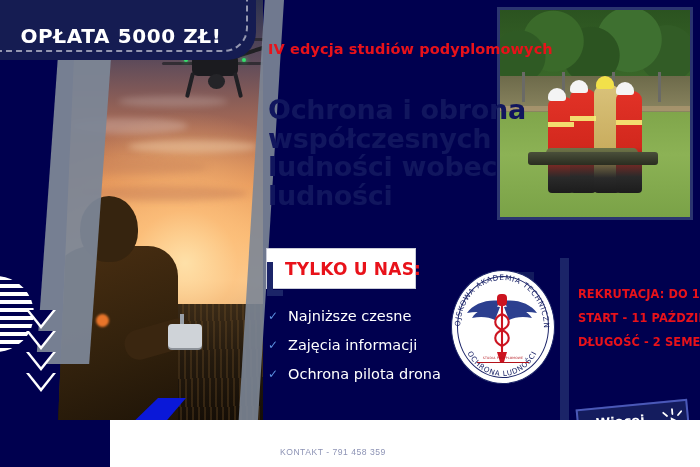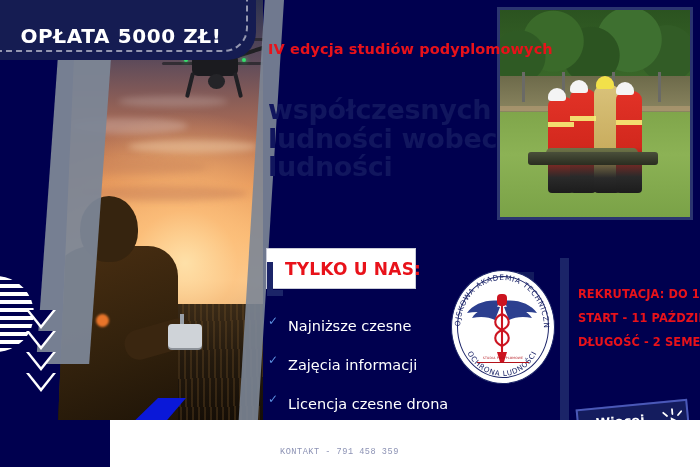--- a/index.html
+++ b/index.html
@@ -139,21 +139,21 @@
   .only-box span{color:#e8121a;font-weight:bold;font-size:17px;font-family:"DejaVu Sans",sans-serif;
     letter-spacing:.2px;white-space:nowrap;}
   .bracket{position:absolute;left:267px;top:262px;width:10px;height:28px;
     border-left:6px solid #1b2468;border-bottom:6px solid #1b2468;}
   .mini-tab{position:absolute;left:508px;top:272px;width:26px;height:13px;background:#121a5c;}
 
   
   .bullets{position:absolute;left:268px;top:308px;width:200px;}
   .b-row{display:flex;align-items:center;margin-bottom:13px;}
   .b-check{color:#5b8fe0;font-size:12px;width:20px;flex:none;font-family:"DejaVu Sans",sans-serif;}
-  .b-text{color:#ffffff;font-size:14.5px;font-family:"DejaVu Sans",sans-serif;white-space:nowrap;margin-top:10px;}
+  .b-text{color:#ffffff;font-size:14.5px;font-family:"DejaVu Sans",sans-serif;white-space:nowrap;}
 
   
   .logo{position:absolute;left:447px;top:268px;width:110px;height:118px;}
   .logo-ring{position:absolute;left:4px;top:2px;width:102px;height:112px;border-radius:50%;
     border:1.4px solid #1b2468;background:#fff;}
   .logo-ring2{position:absolute;left:10px;top:8px;width:90px;height:100px;border-radius:50%;
     border:1.2px solid #1b2468;}
   .logo svg{position:absolute;left:0;top:0;}
   .logo-sub{position:absolute;left:28px;top:88px;width:56px;text-align:center;font-size:3.1px;
     color:#b3121a;letter-spacing:.2px;font-family:"DejaVu Sans",sans-serif;}
@@ -171,21 +171,21 @@
   .cta-l1,.cta-l2{position:absolute;color:#fff;font-weight:bold;font-size:13px;
     font-family:"DejaVu Sans",sans-serif;transform:rotate(-4deg);white-space:nowrap;}
   .cta-l1{left:596px;top:414px;}
   .cta-l2{left:588px;top:434px;}
   .cta-cursor{position:absolute;left:660px;top:408px;width:26px;height:26px;transform:rotate(-5deg);}
 
   
   .footer{position:absolute;left:0;bottom:0;width:700px;height:47px;background:#ffffff;}
   .footer .f-left{position:absolute;left:0;top:0;width:110px;height:47px;background:#00004f;}
   .f-contact{position:absolute;left:272px;top:447px;color:#8d93b5;font-size:8.6px;letter-spacing:.5px;
-    font-family:Liberation Mono, monospace;white-space:nowrap;padding-left:8px;}
+    font-family:Liberation Sans, sans-serif;white-space:nowrap;padding-left:8px;}
   .f-mail{position:absolute;left:383px;top:447px;color:#8d93b5;font-size:8.6px;letter-spacing:.5px;
     font-family:"DejaVu Sans",sans-serif;white-space:nowrap;}
 </style>
 </head>
 <body>
 
 <div id="poster">
 
   <div class="photo-drone">
     <div class="cloud c4"></div>
@@ -258,20 +258,21 @@
     <div class="hi-viz" style="left:48px;bottom:90px;"></div>
     <div class="hi-viz" style="left:70px;bottom:96px;"></div>
     <div class="hi-viz" style="left:116px;bottom:92px;"></div>
 
     <div class="stretch-body"></div>
     <div class="stretcher"></div>
   </div>
 
   <div class="kicker">IV edycja studiów podyplomowych</div>
   <div class="headline">
+    <div>Ochrona i obrona</div>
     <div>współczesnych</div>
     <div>ludności wobec</div>
     <div>ludności</div>
   </div>
 
   <div class="only-box">
     <span>TYLKO U NAS:</span>
   </div>
   <div class="bracket"></div>
   <div class="mini-tab"></div>
@@ -280,21 +281,21 @@
     <div class="b-row">
       <span class="b-check">✓</span>
       <span class="b-text">Najniższe czesne</span>
     </div>
     <div class="b-row">
       <span class="b-check">✓</span>
       <span class="b-text">Zajęcia informacji</span>
     </div>
     <div class="b-row">
       <span class="b-check">✓</span>
-      <span class="b-text">Licencja czesne drona</span>
+      <span class="b-text">Ochrona pilota drona</span>
     </div>
   </div>
 
   <div class="logo">
     <div class="logo-ring"></div>
     <div class="logo-ring2"></div>
     <svg width="110" height="118" viewBox="0 0 110 118">
       <defs>
         <path id="arcTop" d="M 13 60 A 42 48 0 0 1 97 60" fill="none"></path>
         <path id="arcBot" d="M 15 62 A 40 46 0 0 0 95 62" fill="none"></path>

